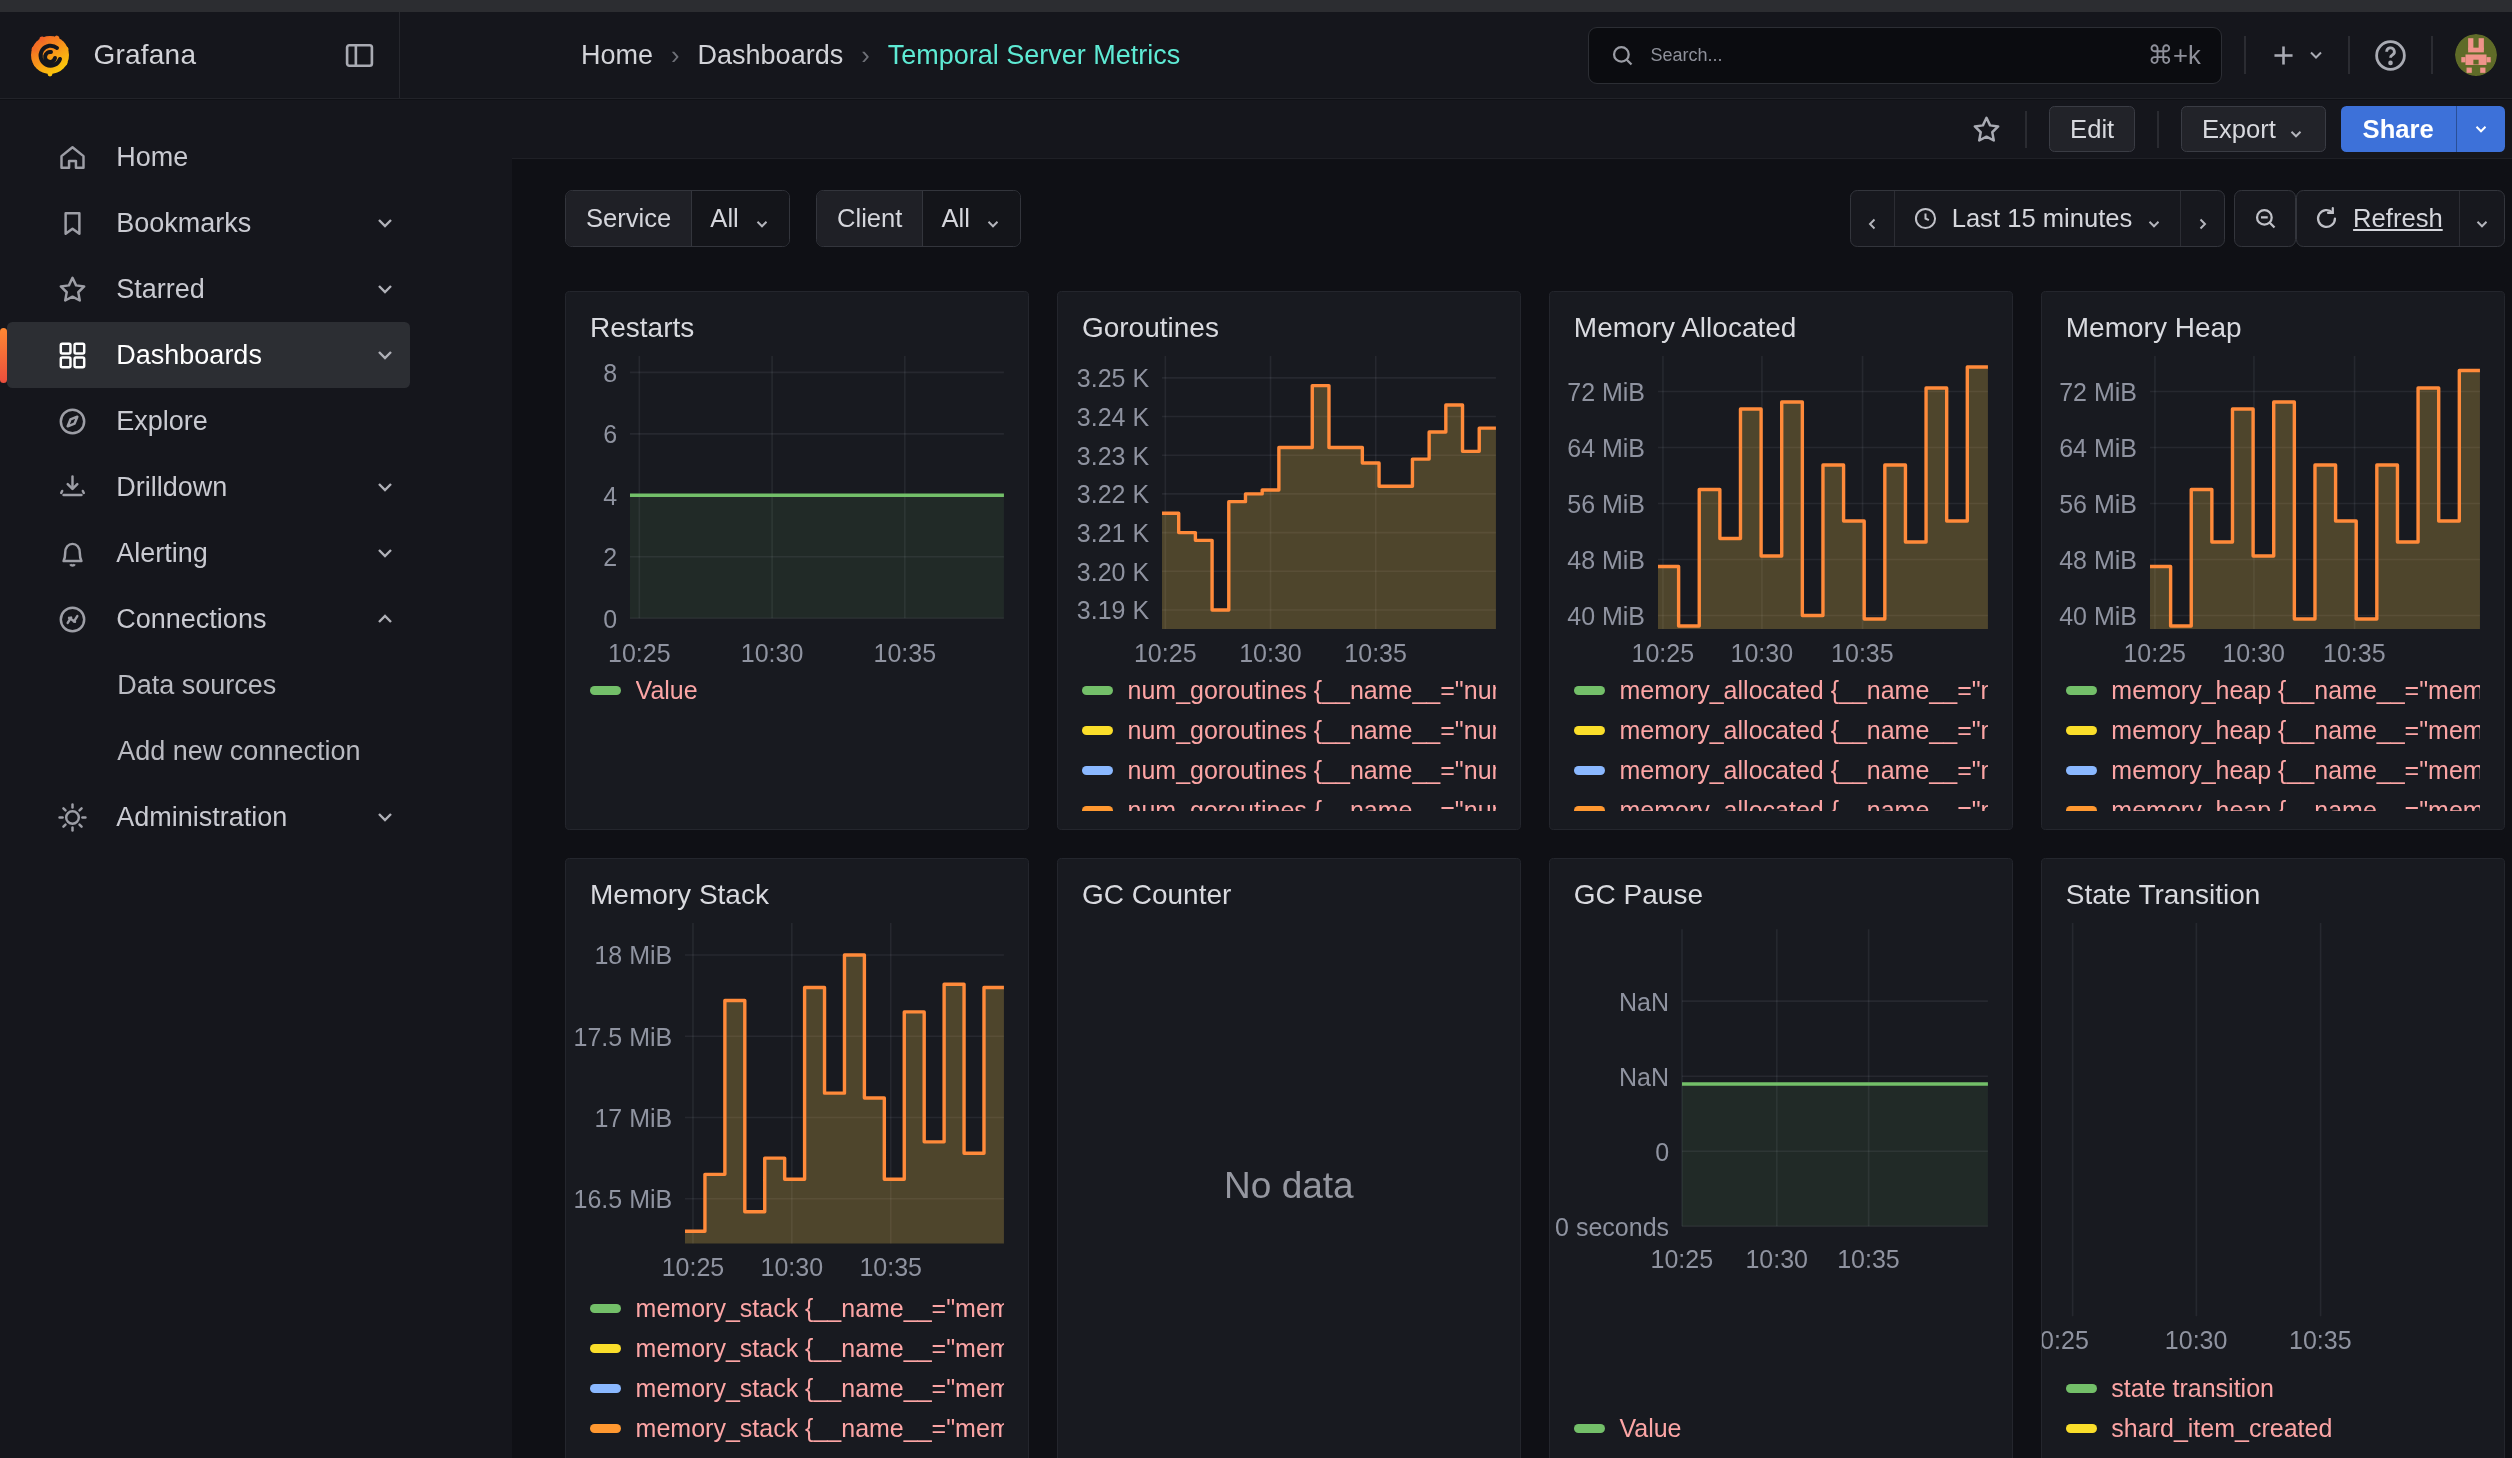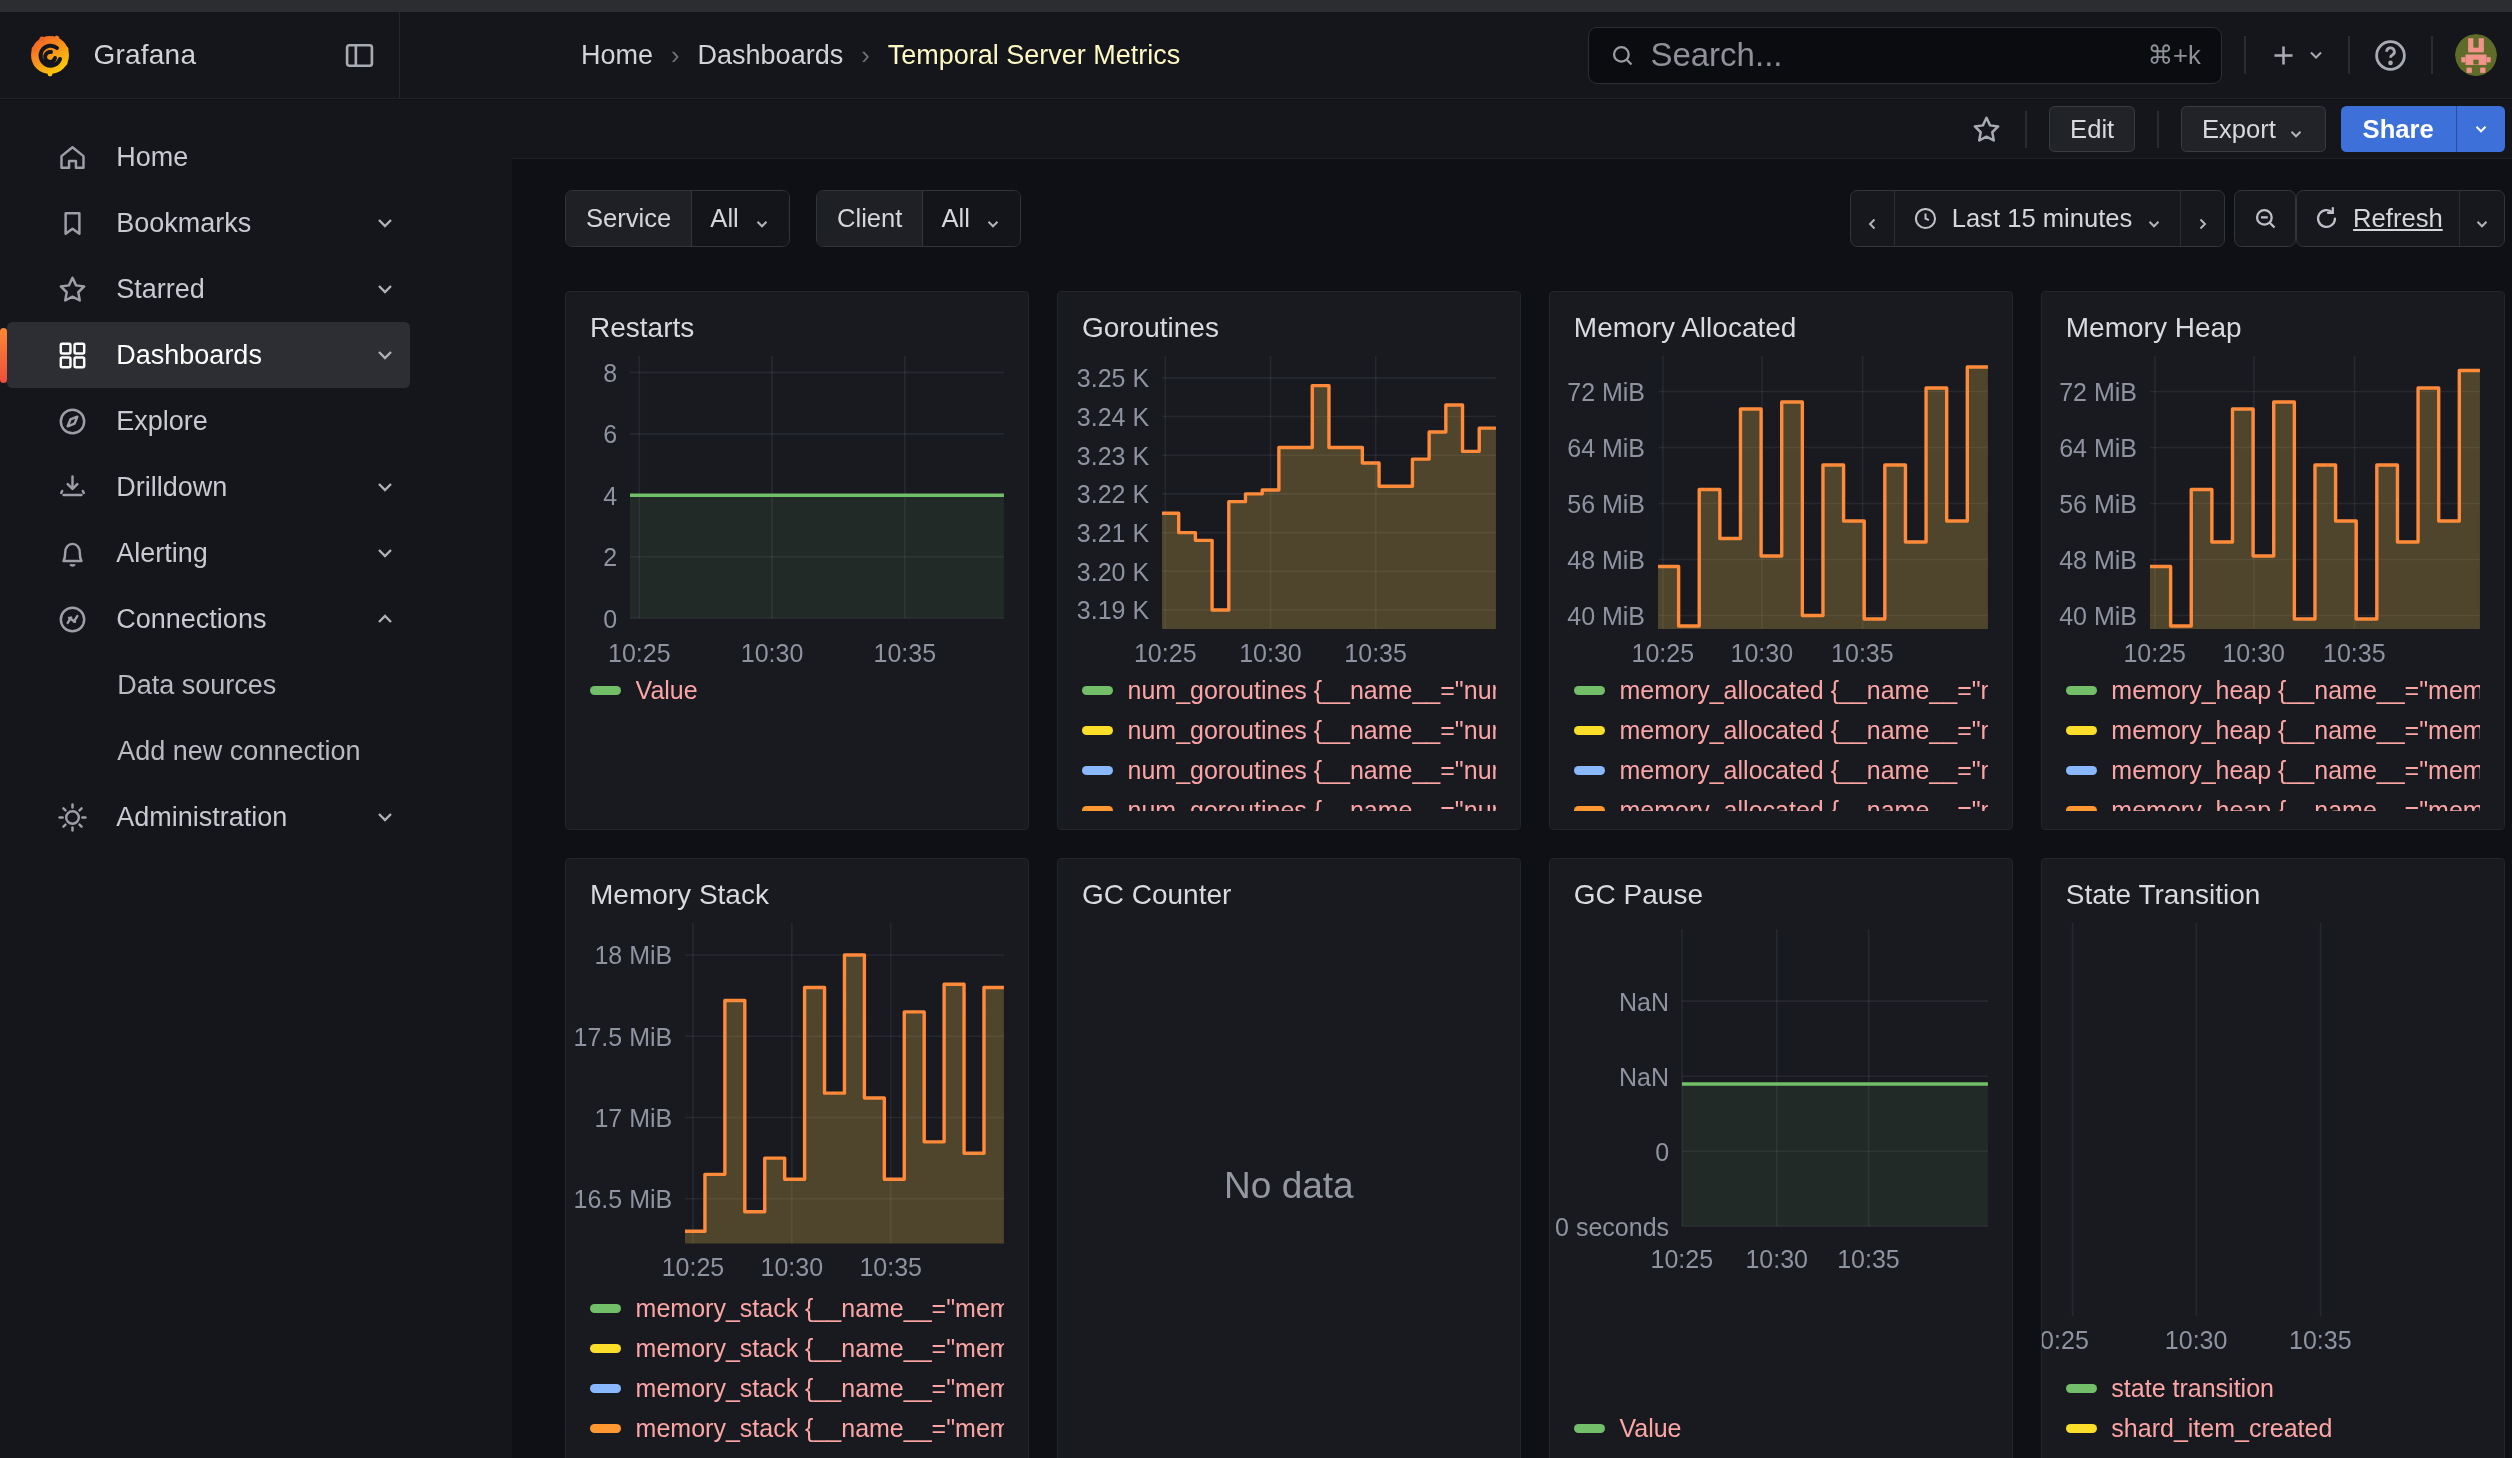--- a/index.html
+++ b/index.html
@@ -9,25 +9,25 @@
 
   
   .topnav{position:absolute;top:12px;left:0;right:0;height:86px;background:#15161c;border-bottom:1.8px solid #222329;display:flex;align-items:center;}
   .nav-left{width:399px;height:100%;display:flex;align-items:center;border-right:1.8px solid #26272d;flex:none;}
   .logo{width:48px;height:48px;margin-left:25.6px;flex:none;}
   .brand{margin-left:20px;font-size:28px;color:#d2d3d8;letter-spacing:0.2px;}
   .dock-toggle{margin-left:auto;margin-right:22px;width:35px;height:35px;color:#a9abb3;cursor:pointer;}
   .nav-mid{display:flex;align-items:center;gap:18px;padding-left:181px;font-size:27px;white-space:nowrap;}
   .crumb{color:#d2d3d8;cursor:pointer;}
   .crumb-sep{color:#6e7077;font-size:25.6px;}
-  .crumb.current{color:#fef9c3;cursor:default;}
+  .crumb.current{color:#5eead4;cursor:default;}
   .nav-right{margin-left:auto;display:flex;align-items:center;padding-right:15.5px;}
   .searchbox{width:634px;height:57px;background:#0b0c10;border:1.8px solid #2c2e34;border-radius:9px;display:flex;align-items:center;padding:0 20px;box-sizing:border-box;}
   .searchbox .mag{width:27px;height:27px;color:#9a9ca4;flex:none;}
-  .search-ph{margin-left:14.6px;font-size:33px;color:#8e909a;flex:1;}
+  .search-ph{margin-left:14.6px;font-size:18px;color:#8e909a;flex:1;}
   .search-kbd{font-size:25.6px;color:#8e909a;}
   .nav-sep{width:1.8px;height:38px;background:#2b2c32;margin:0 22px;}
   .icon-btn{display:flex;align-items:center;gap:7.3px;color:#a9abb3;cursor:pointer;}
   .icon-btn .big{width:31px;height:31px;}
   .icon-btn .small{width:20px;height:20px;}
   .help-btn{width:37px;height:37px;color:#a9abb3;cursor:pointer;}
   .avatar{width:42px;height:42px;border-radius:50%;overflow:hidden;cursor:pointer;flex:none;}
 
   
   .sidebar{position:absolute;top:100px;left:0;width:512px;bottom:0;background:#15161c;padding-top:24px;box-sizing:border-box;}

